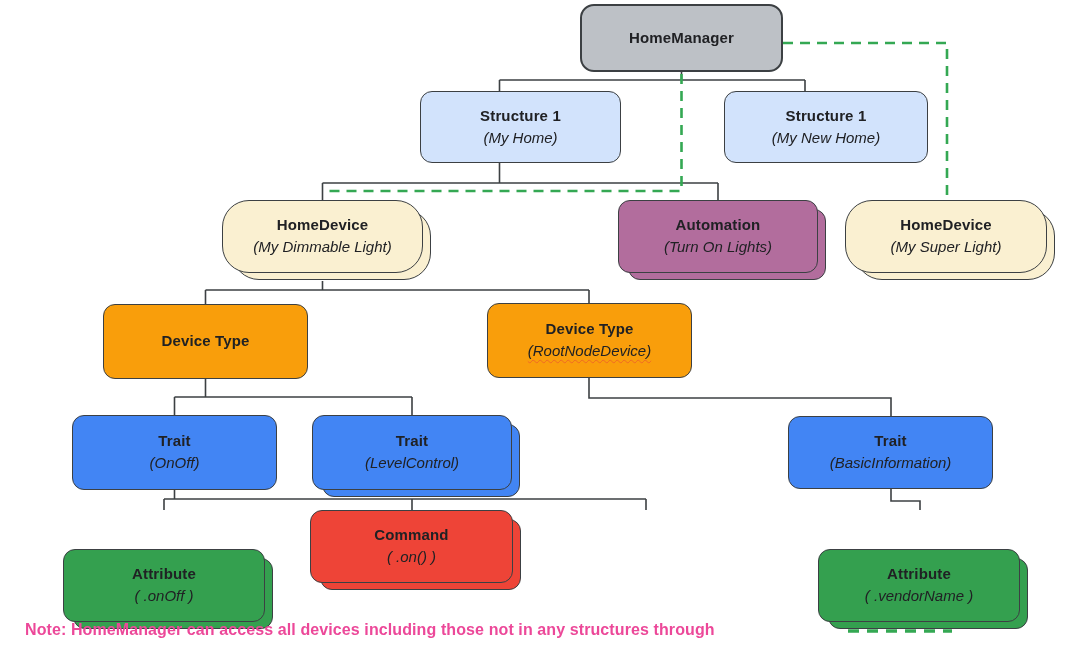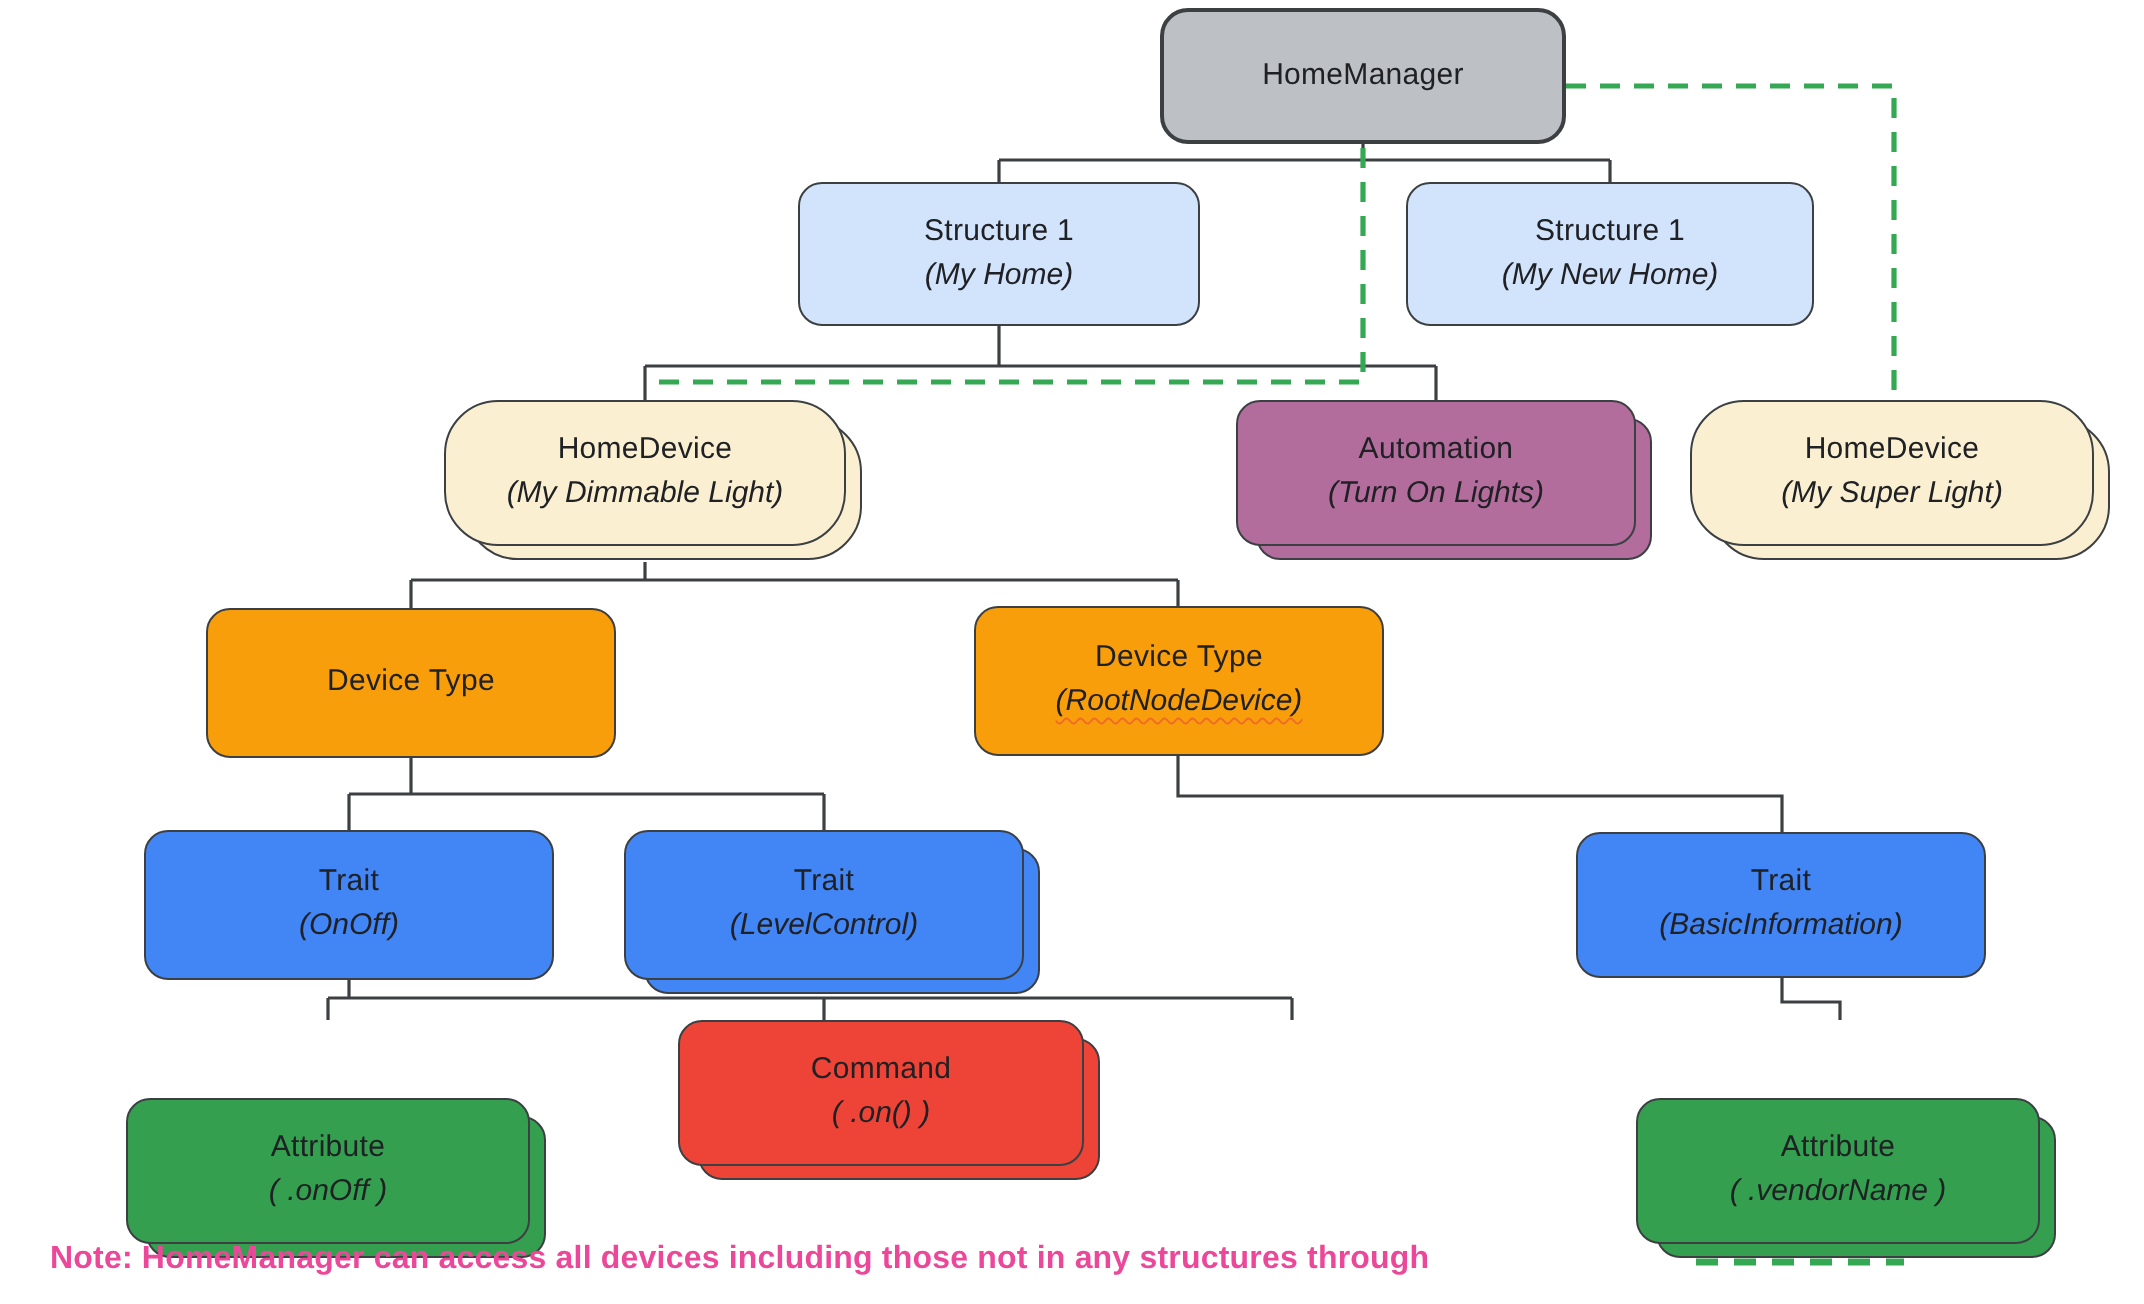--- a/index.html
+++ b/index.html
@@ -12,35 +12,35 @@
     position:relative; width:1072px; height:652px; background:#ffffff;
     font-family:"Liberation Sans", sans-serif; z-index:0; overflow:hidden;
   }
   .connector-layer{position:absolute; left:0; top:0; width:1072px; height:652px;}
   .node{
     position:absolute; box-sizing:border-box;
     border:1.6px solid var(--line); border-radius:12px;
     display:flex; flex-direction:column; align-items:center; justify-content:center;
     gap:3px; color:var(--text); text-align:center; line-height:1.25;
   }
-  .node .title{font-size:15px; font-weight:400; letter-spacing:.15px;}
+  .node .title{font-size:15px; font-weight:700; letter-spacing:.15px;}
   .node .subtitle{font-size:15px; font-style:italic;}
   .stacked::before{
     content:""; position:absolute; left:9px; top:8px; width:100%; height:100%;
     box-sizing:border-box; border:inherit; border-radius:inherit; background:inherit;
     z-index:-1;
   }
   .gray{background:var(--gray); border-width:2px; border-radius:14px;}
-  .lightblue{background:var(--lightblue);}
+  .lightblue{background:var(--lightblue);margin-left:21px;}
   .cream{background:var(--cream);border-radius:27px;}
   .mauve{background:var(--mauve);}
   .orange{background:var(--orange);}
   .blue{background:var(--blue);}
   .green{background:var(--green);margin-top:39px;}
-  .red{background:var(--red);margin-left:29px;}
+  .red{background:var(--red);}
   .yellow{background:var(--yellow);}
   .squiggle{
     text-decoration-line:underline; text-decoration-style:wavy;
     text-decoration-color:rgba(234,67,53,.55); text-decoration-thickness:1px;
     text-underline-offset:3px;
   }
   .note{
     position:absolute; left:25px; top:621px; width:800px;
     font-size:16px; font-weight:700; color:#ec4899; letter-spacing:.1px;
   }

